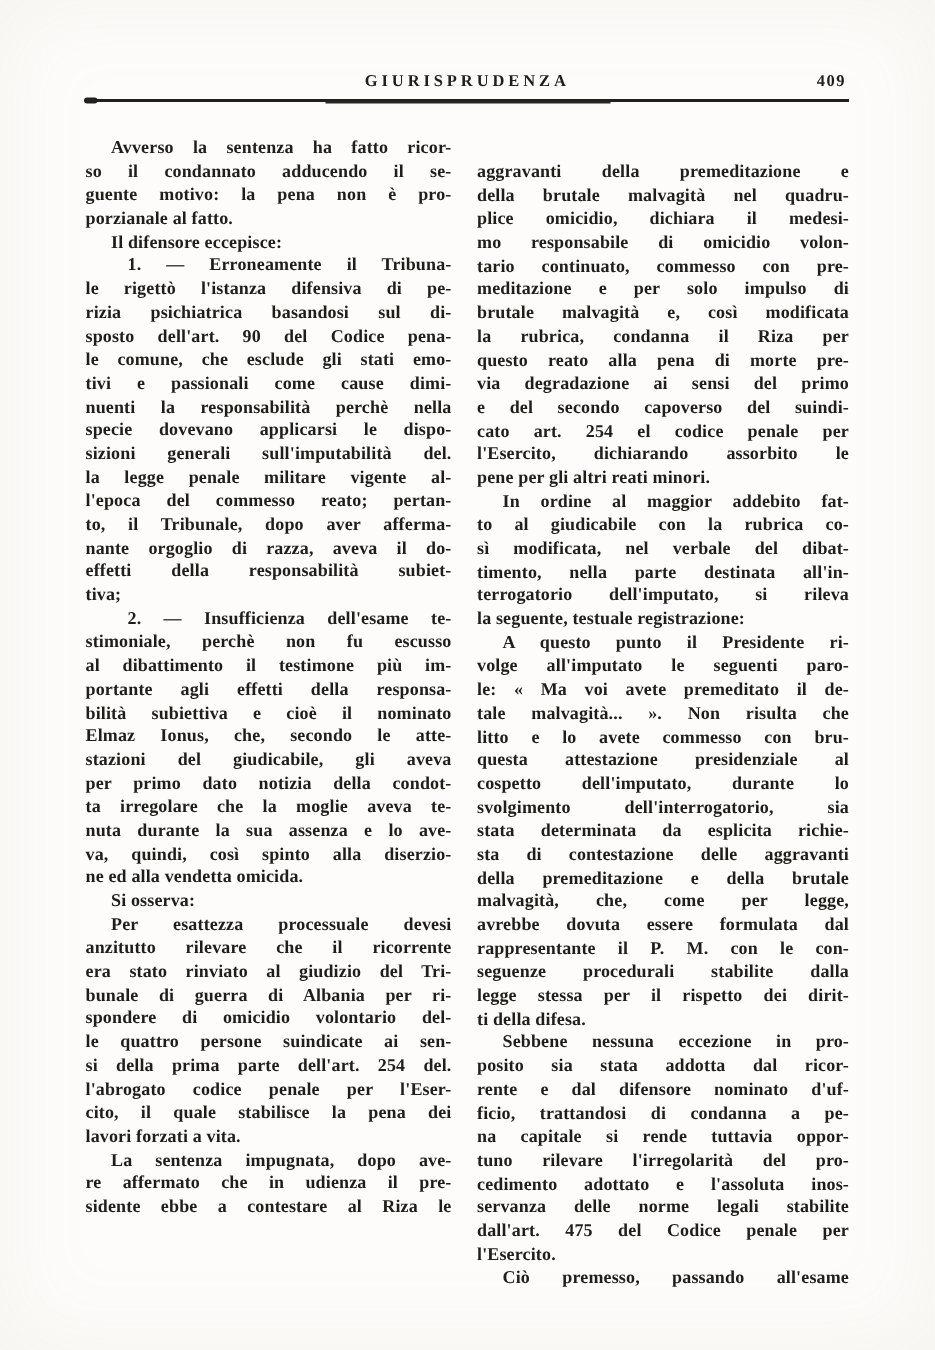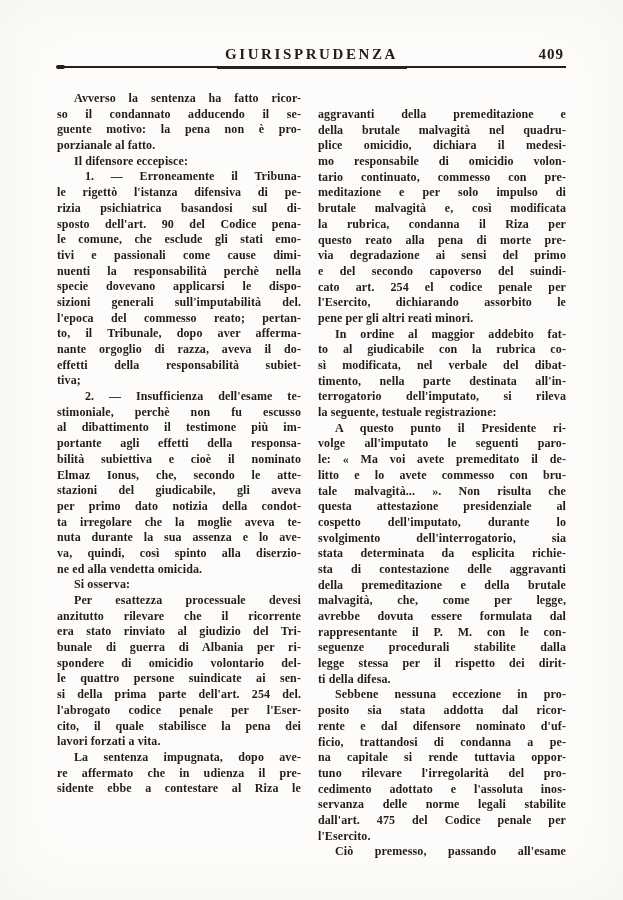--- a/index.html
+++ b/index.html
@@ -10,21 +10,21 @@
   }
   .sheet{
     position:relative;width:623px;height:900px;
     background:#fdfcfa;
     box-shadow:inset 0 0 60px rgba(180,170,150,0.10);
     overflow:hidden;
     color:#211d19;
   }
   .header-row{
     position:absolute;top:46px;left:57px;width:509px;height:17px;
-    font-weight:bold;font-size:15px;line-height:17px;
+    font-weight:bold;font-size:11px;line-height:17px;
   }
   .header-title{
     position:absolute;left:0;right:0;text-align:center;
     letter-spacing:2.6px;
   }
   .page-number{
     position:absolute;right:2px;top:0;
     letter-spacing:1px;
     text-align:center;
   }
@@ -82,20 +82,21 @@
       <div class="line ind1 end">Il difensore eccepisce:</div>
       <div class="line ind2">1. — Erroneamente il Tribuna-</div>
       <div class="line">le rigettò l'istanza difensiva di pe-</div>
       <div class="line">rizia psichiatrica basandosi sul di-</div>
       <div class="line">sposto dell'art. 90 del Codice pena-</div>
       <div class="line">le comune, che esclude gli stati emo-</div>
       <div class="line">tivi e passionali come cause dimi-</div>
       <div class="line">nuenti la responsabilità perchè nella</div>
       <div class="line">specie dovevano applicarsi le dispo-</div>
       <div class="line">sizioni generali sull'imputabilità del.</div>
+      <div class="line">la legge penale militare vigente al-</div>
       <div class="line">l'epoca del commesso reato; pertan-</div>
       <div class="line">to, il Tribunale, dopo aver afferma-</div>
       <div class="line">nante orgoglio di razza, aveva il do-</div>
       <div class="line">effetti della responsabilità subiet-</div>
       <div class="line end">tiva;</div>
       <div class="line ind2">2. — Insufficienza dell'esame te-</div>
       <div class="line">stimoniale, perchè non fu escusso</div>
       <div class="line">al dibattimento il testimone più im-</div>
       <div class="line">portante agli effetti della responsa-</div>
       <div class="line">bilità subiettiva e cioè il nominato</div>
@@ -139,22 +140,22 @@
       <div class="line end">pene per gli altri reati minori.</div>
       <div class="line ind1">In ordine al maggior addebito fat-</div>
       <div class="line">to al giudicabile con la rubrica co-</div>
       <div class="line">sì modificata, nel verbale del dibat-</div>
       <div class="line">timento, nella parte destinata all'in-</div>
       <div class="line">terrogatorio dell'imputato, si rileva</div>
       <div class="line end">la seguente, testuale registrazione:</div>
       <div class="line ind1">A questo punto il Presidente ri-</div>
       <div class="line">volge all'imputato le seguenti paro-</div>
       <div class="line">le: « Ma voi avete premeditato il de-</div>
+      <div class="line">tale malvagità... ». Non risulta che</div>
       <div class="line">litto e lo avete commesso con bru-</div>
-      <div class="line">tale malvagità... ». Non risulta che</div>
       <div class="line">questa attestazione presidenziale al</div>
       <div class="line">cospetto dell'imputato, durante lo</div>
       <div class="line">svolgimento dell'interrogatorio, sia</div>
       <div class="line">stata determinata da esplicita richie-</div>
       <div class="line">sta di contestazione delle aggravanti</div>
       <div class="line">della premeditazione e della brutale</div>
       <div class="line">malvagità, che, come per legge,</div>
       <div class="line">avrebbe dovuta essere formulata dal</div>
       <div class="line">rappresentante il P. M. con le con-</div>
       <div class="line">seguenze procedurali stabilite dalla</div>

